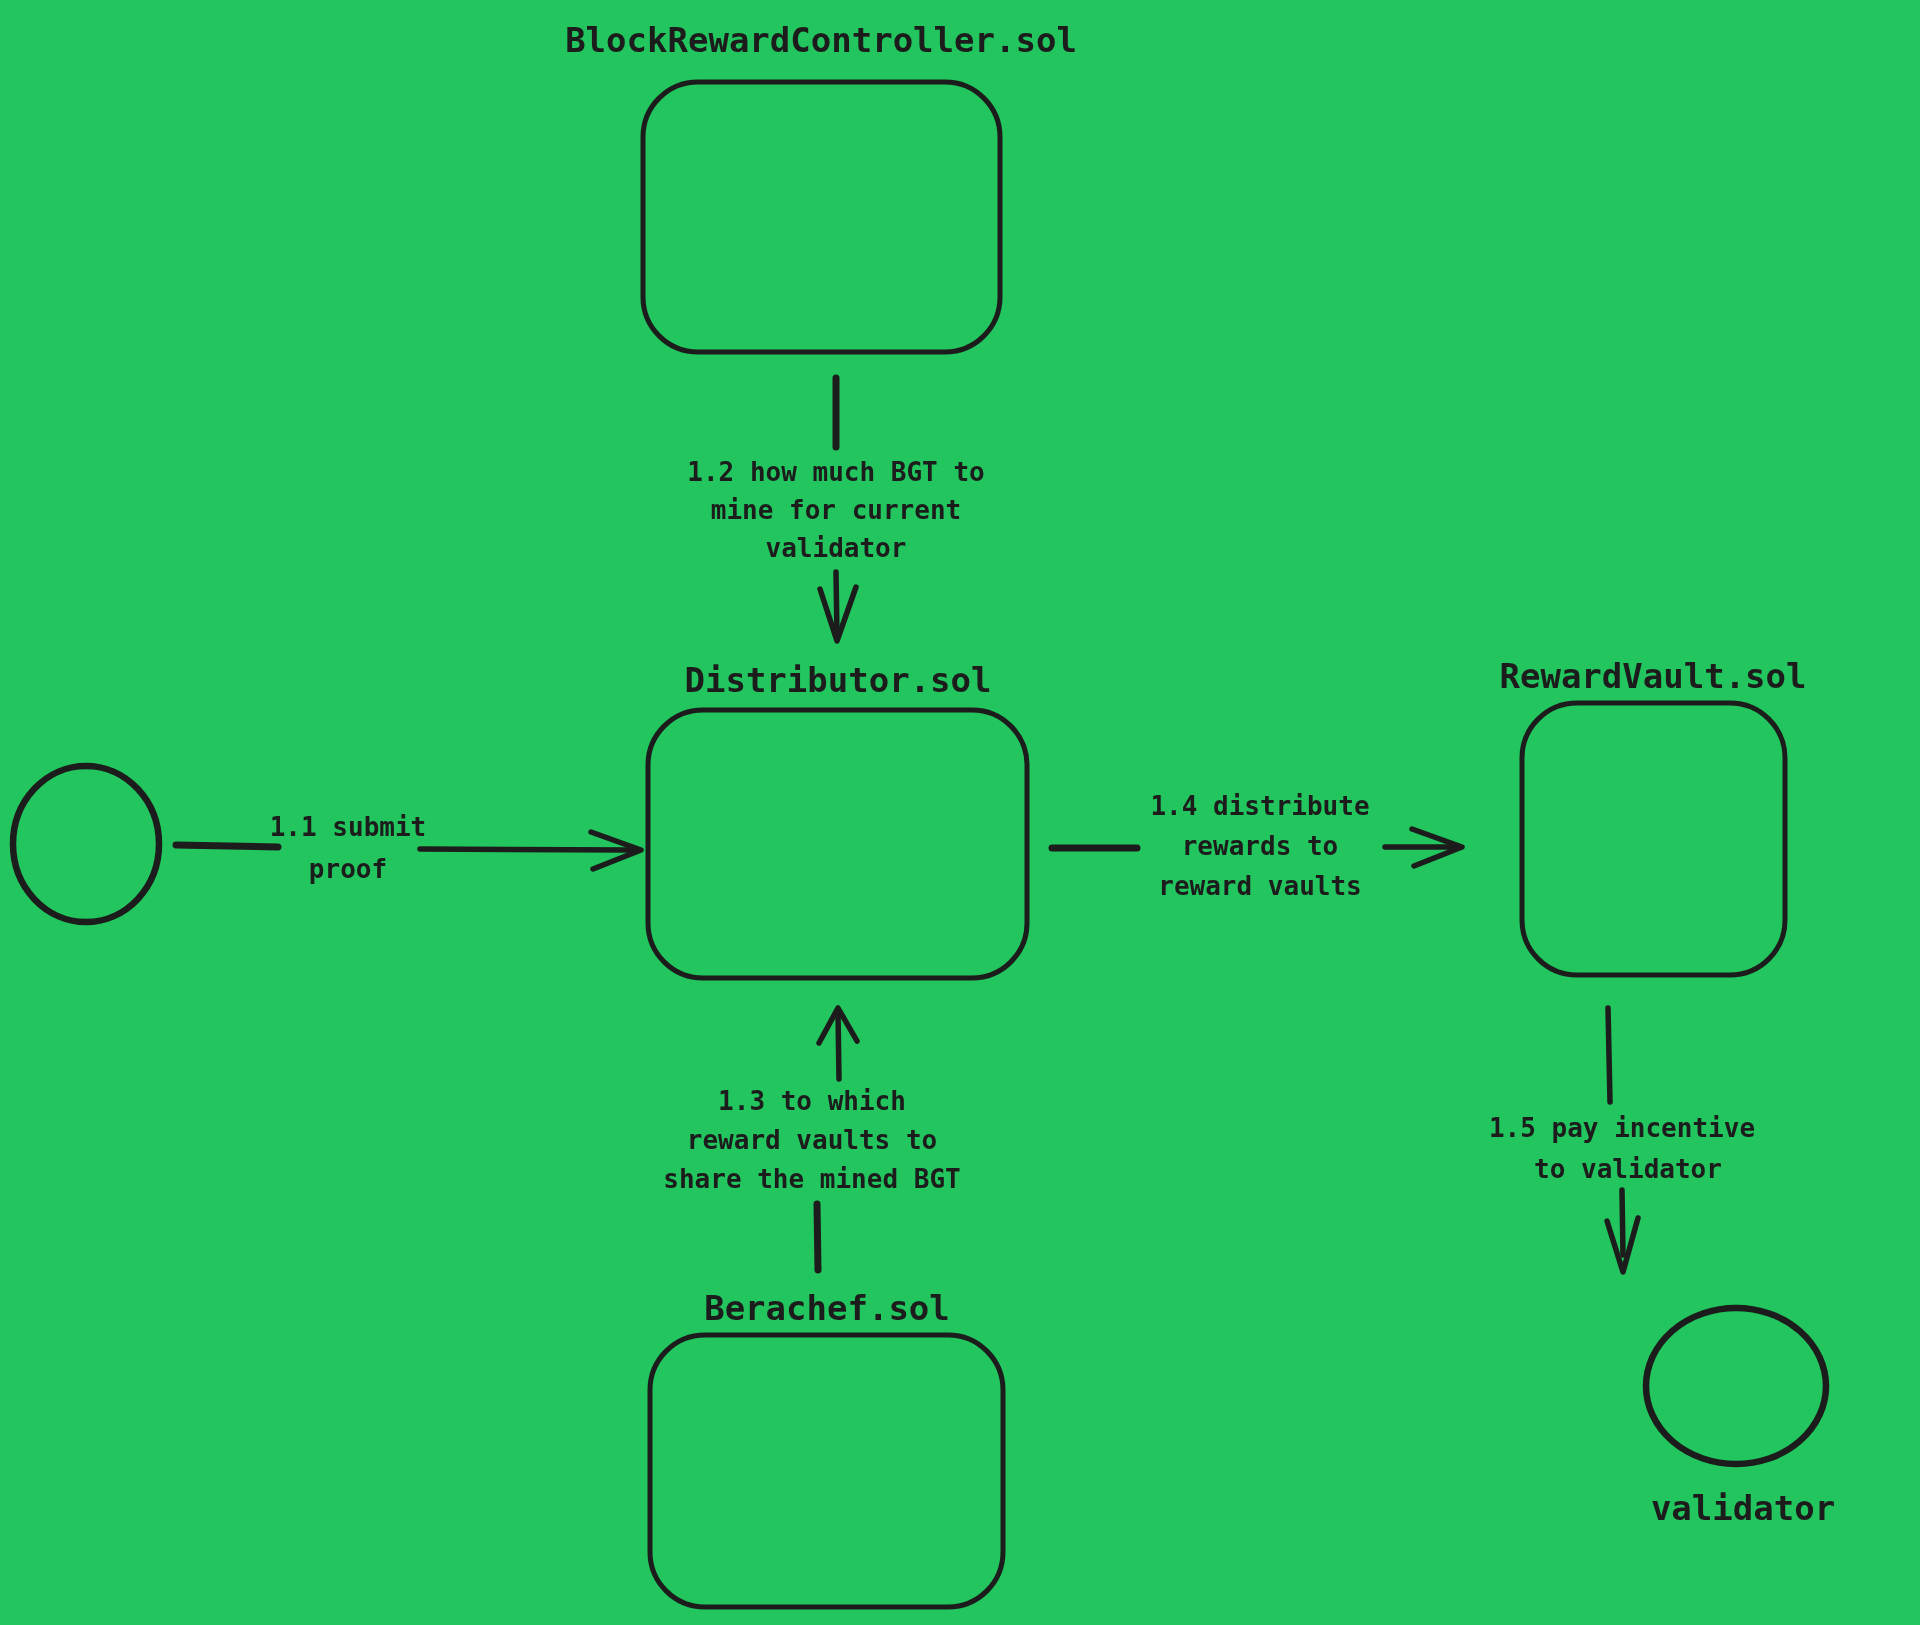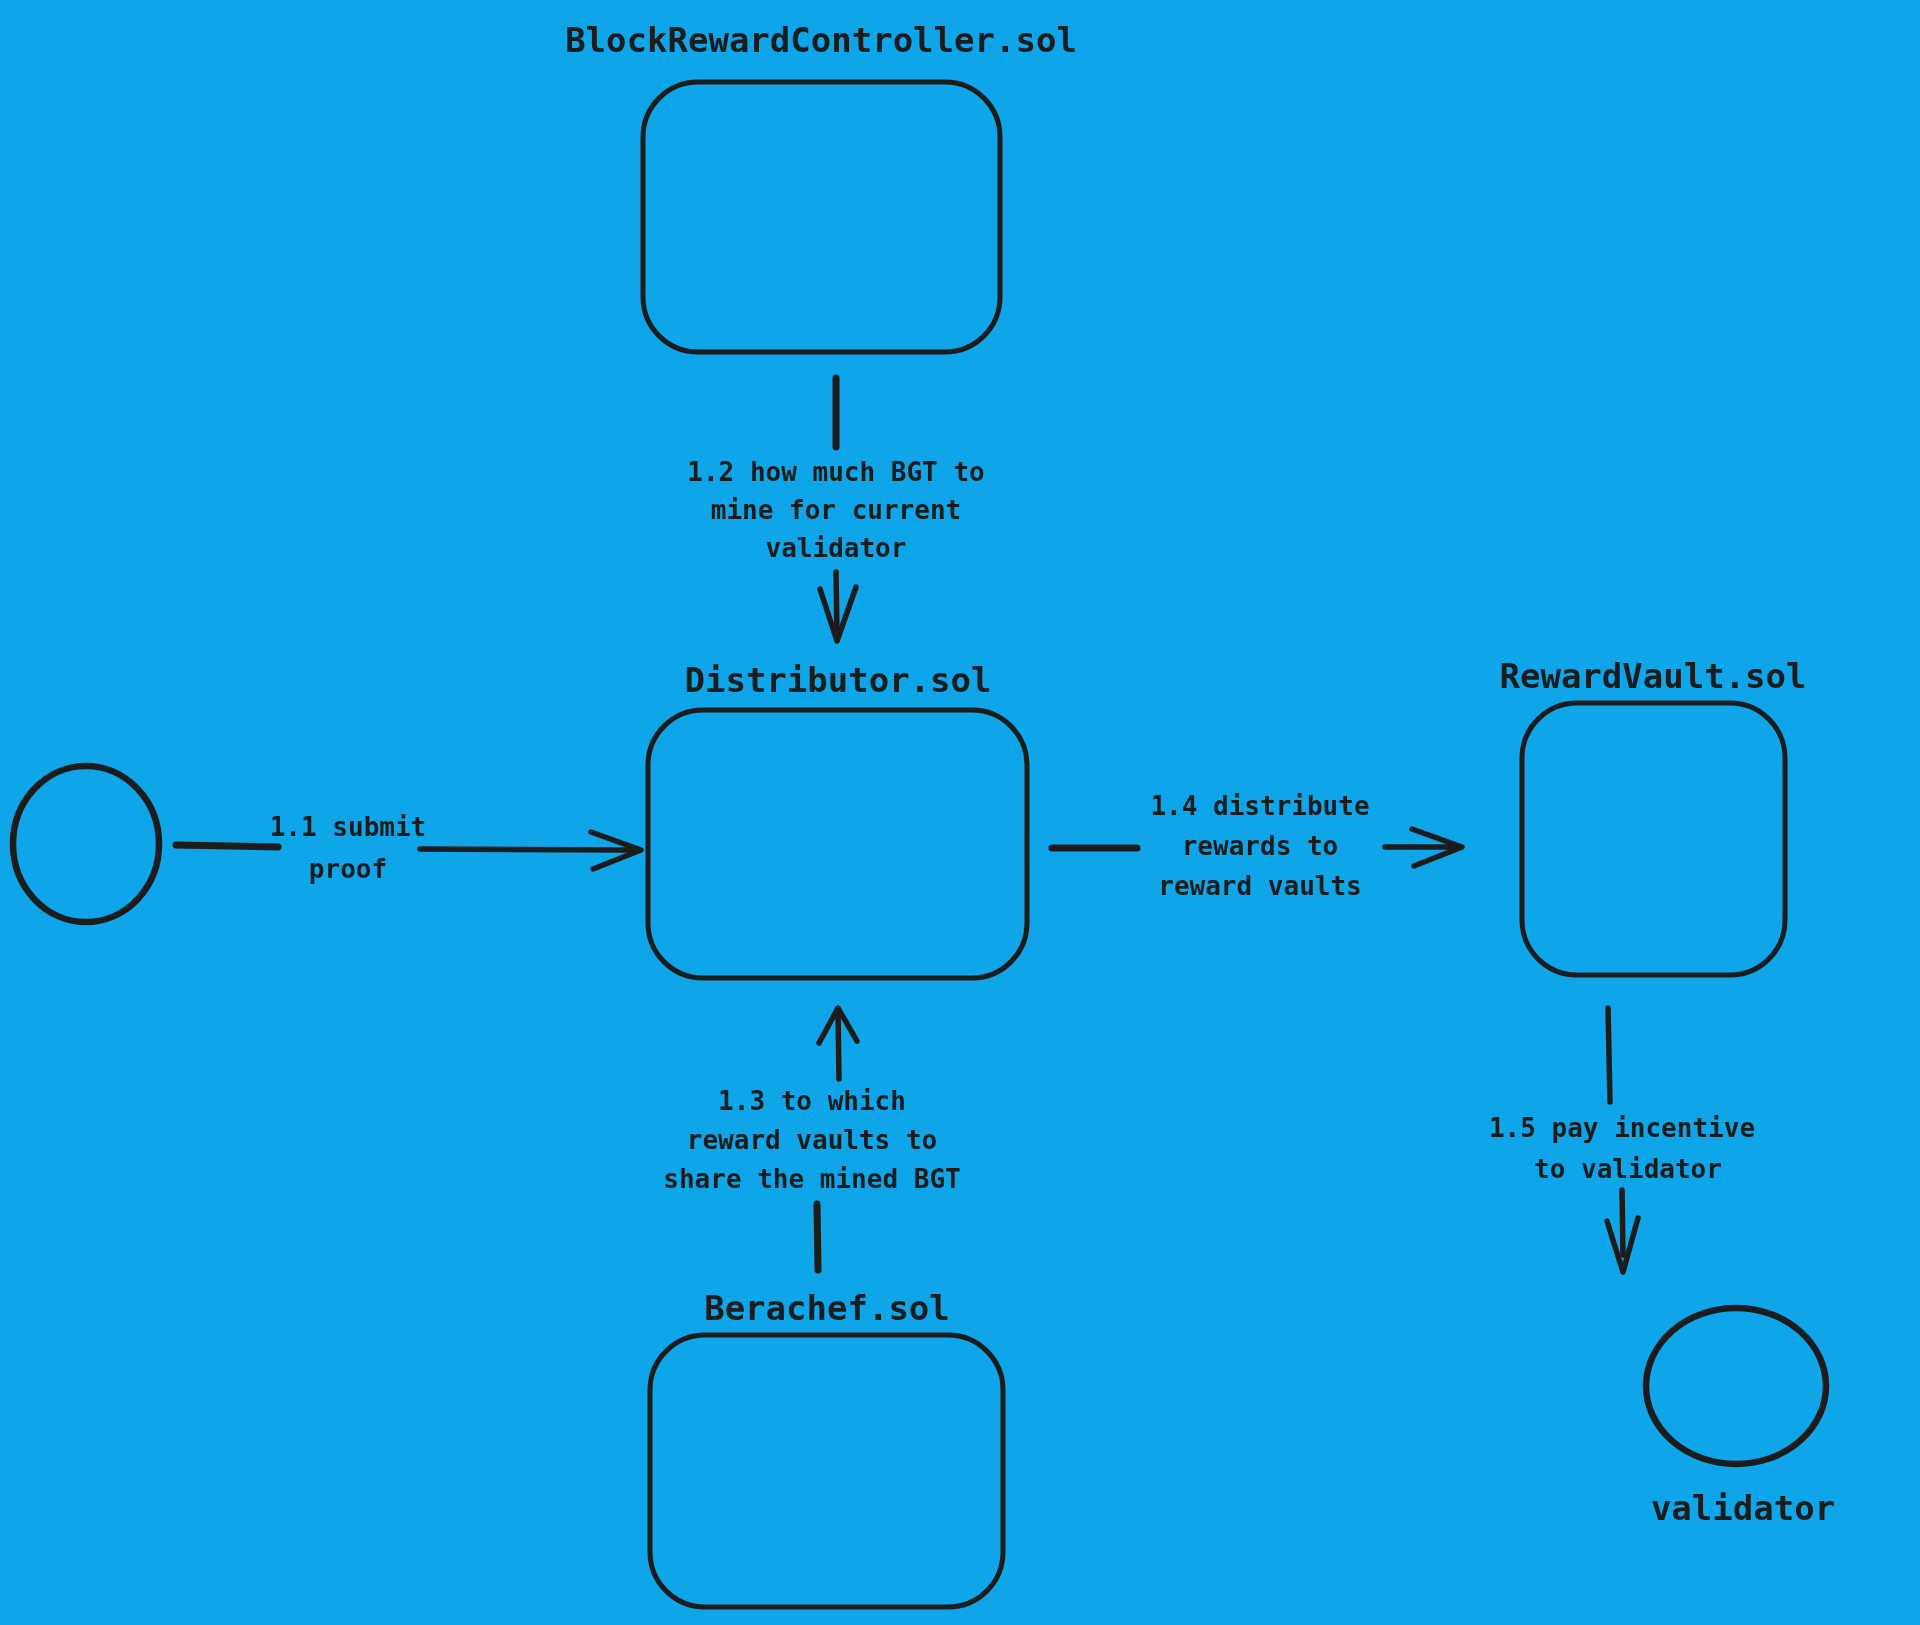--- a/index.html
+++ b/index.html
@@ -4,21 +4,21 @@
 <style>
   html, body {
     margin: 0;
     padding: 0;
     background: #ffffff;
   }
   .canvas {
     position: relative;
     width: 1920px;
     height: 1625px;
-    background: #0ea5e9;
+    background: #22c55e;
     overflow: hidden;
   }
   svg {
     display: block;
   }
   .node-title {
     font-family: "DejaVu Sans Mono", "Liberation Mono", monospace;
     font-size: 34px;
     font-weight: 700;
     fill: #1c1c1c;

